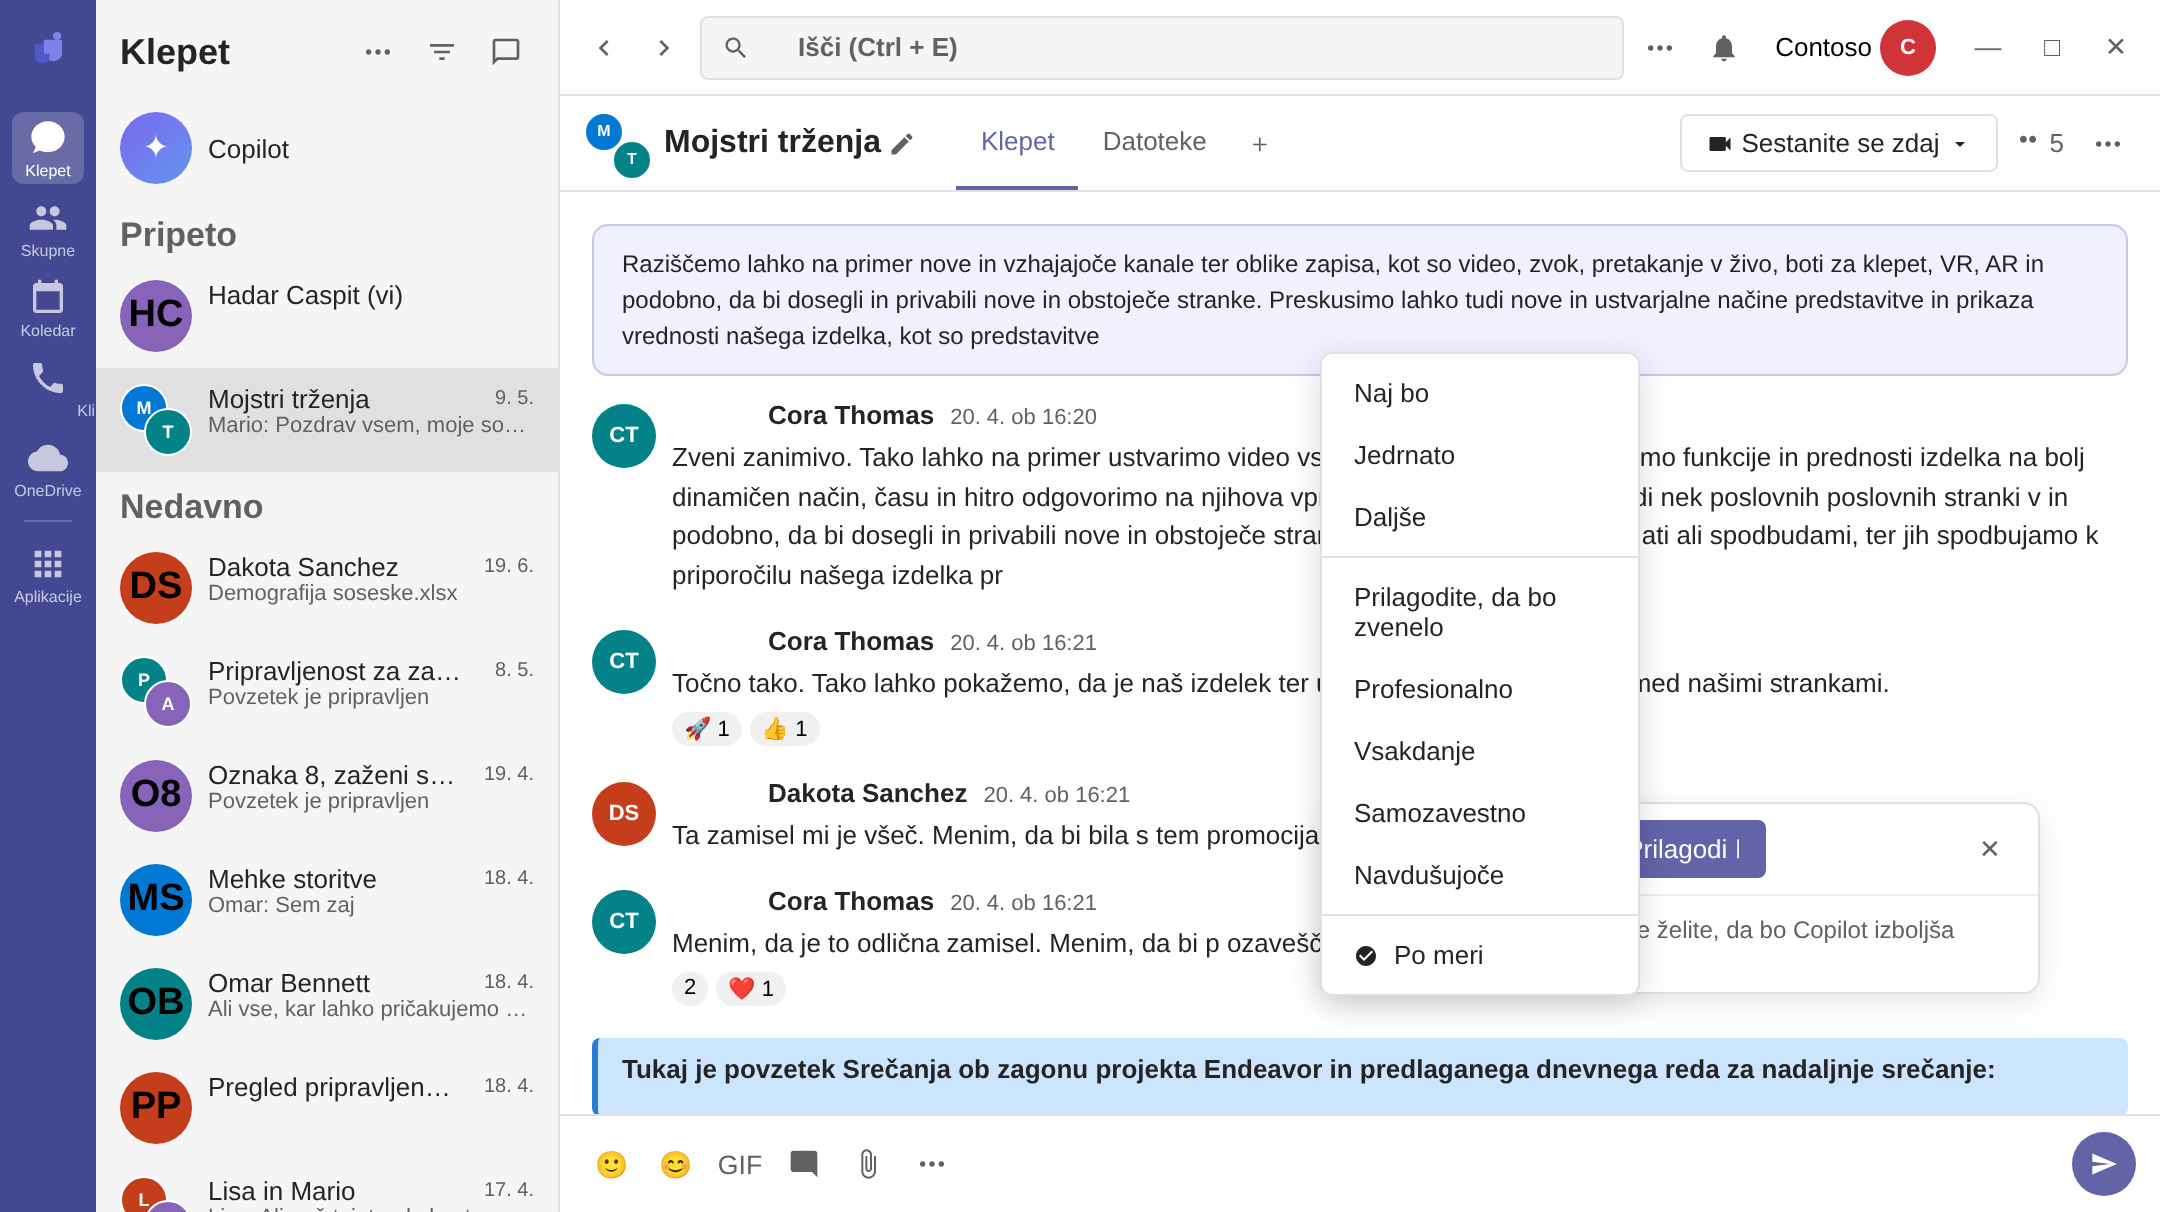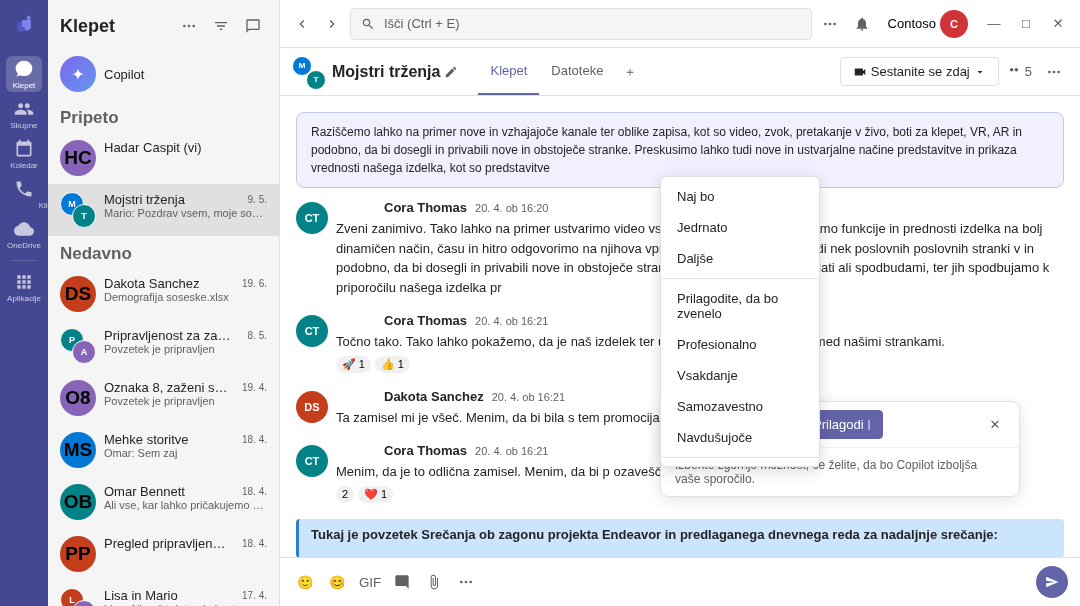--- a/index.html
+++ b/index.html
@@ -181,23 +181,24 @@
     .search-box {
       flex: 1;
       max-width: 480px;
       height: 32px;
       background: #f5f5f5;
       border: 1px solid #e0e0e0;
       border-radius: 4px;
       display: flex;
       align-items: center;
       padding: 0 10px;
-      gap: 9px;
+      gap: 24px;
       color: #616161;
       font-size: 13px;
+      font-weight: bold;
     }
     .top-bar-right {
       margin-left: auto;
       display: flex;
       align-items: center;
       gap: 4px;
     }
     .account-btn {
       display: flex; align-items: center; gap: 4px;
       cursor: pointer; padding: 4px 8px;
@@ -720,20 +721,26 @@
       <div class="dropdown-item">Naj bo</div>
       <div class="dropdown-item">Jedrnato</div>
       <div class="dropdown-item">Daljše</div>
       <div class="dropdown-separator"></div>
       <div class="dropdown-item">Prilagodite, da bo zvenelo</div>
       <div class="dropdown-item">Profesionalno</div>
       <div class="dropdown-item">Vsakdanje</div>
       <div class="dropdown-item">Samozavestno</div>
       <div class="dropdown-item">Navdušujoče</div>
       <div class="dropdown-separator"></div>
+      <div class="dropdown-item">
+        <svg width="12" height="12" viewBox="0 0 24 24" fill="currentColor">
+            <path d="M12 2C6.48 2 2 6.48 2 12s4.48 10 10 10 10-4.48 10-10S17.52 2 12 2zm-2 15l-5-5 1.41-1.41L10 14.17l7.59-7.59L19 8l-9 9z"></path>
+          </svg>
+        Po meri
+      </div>
     </div>
 
     <div class="message-group">
       <div class="msg-avatar" style="background:#038387;">CT</div>
       <div class="msg-content">
         <div class="msg-header">
           <span class="msg-sender">Cora Thomas</span>
           <span class="msg-time">20. 4. ob 16:20</span>
         </div>
         <div class="msg-text">

